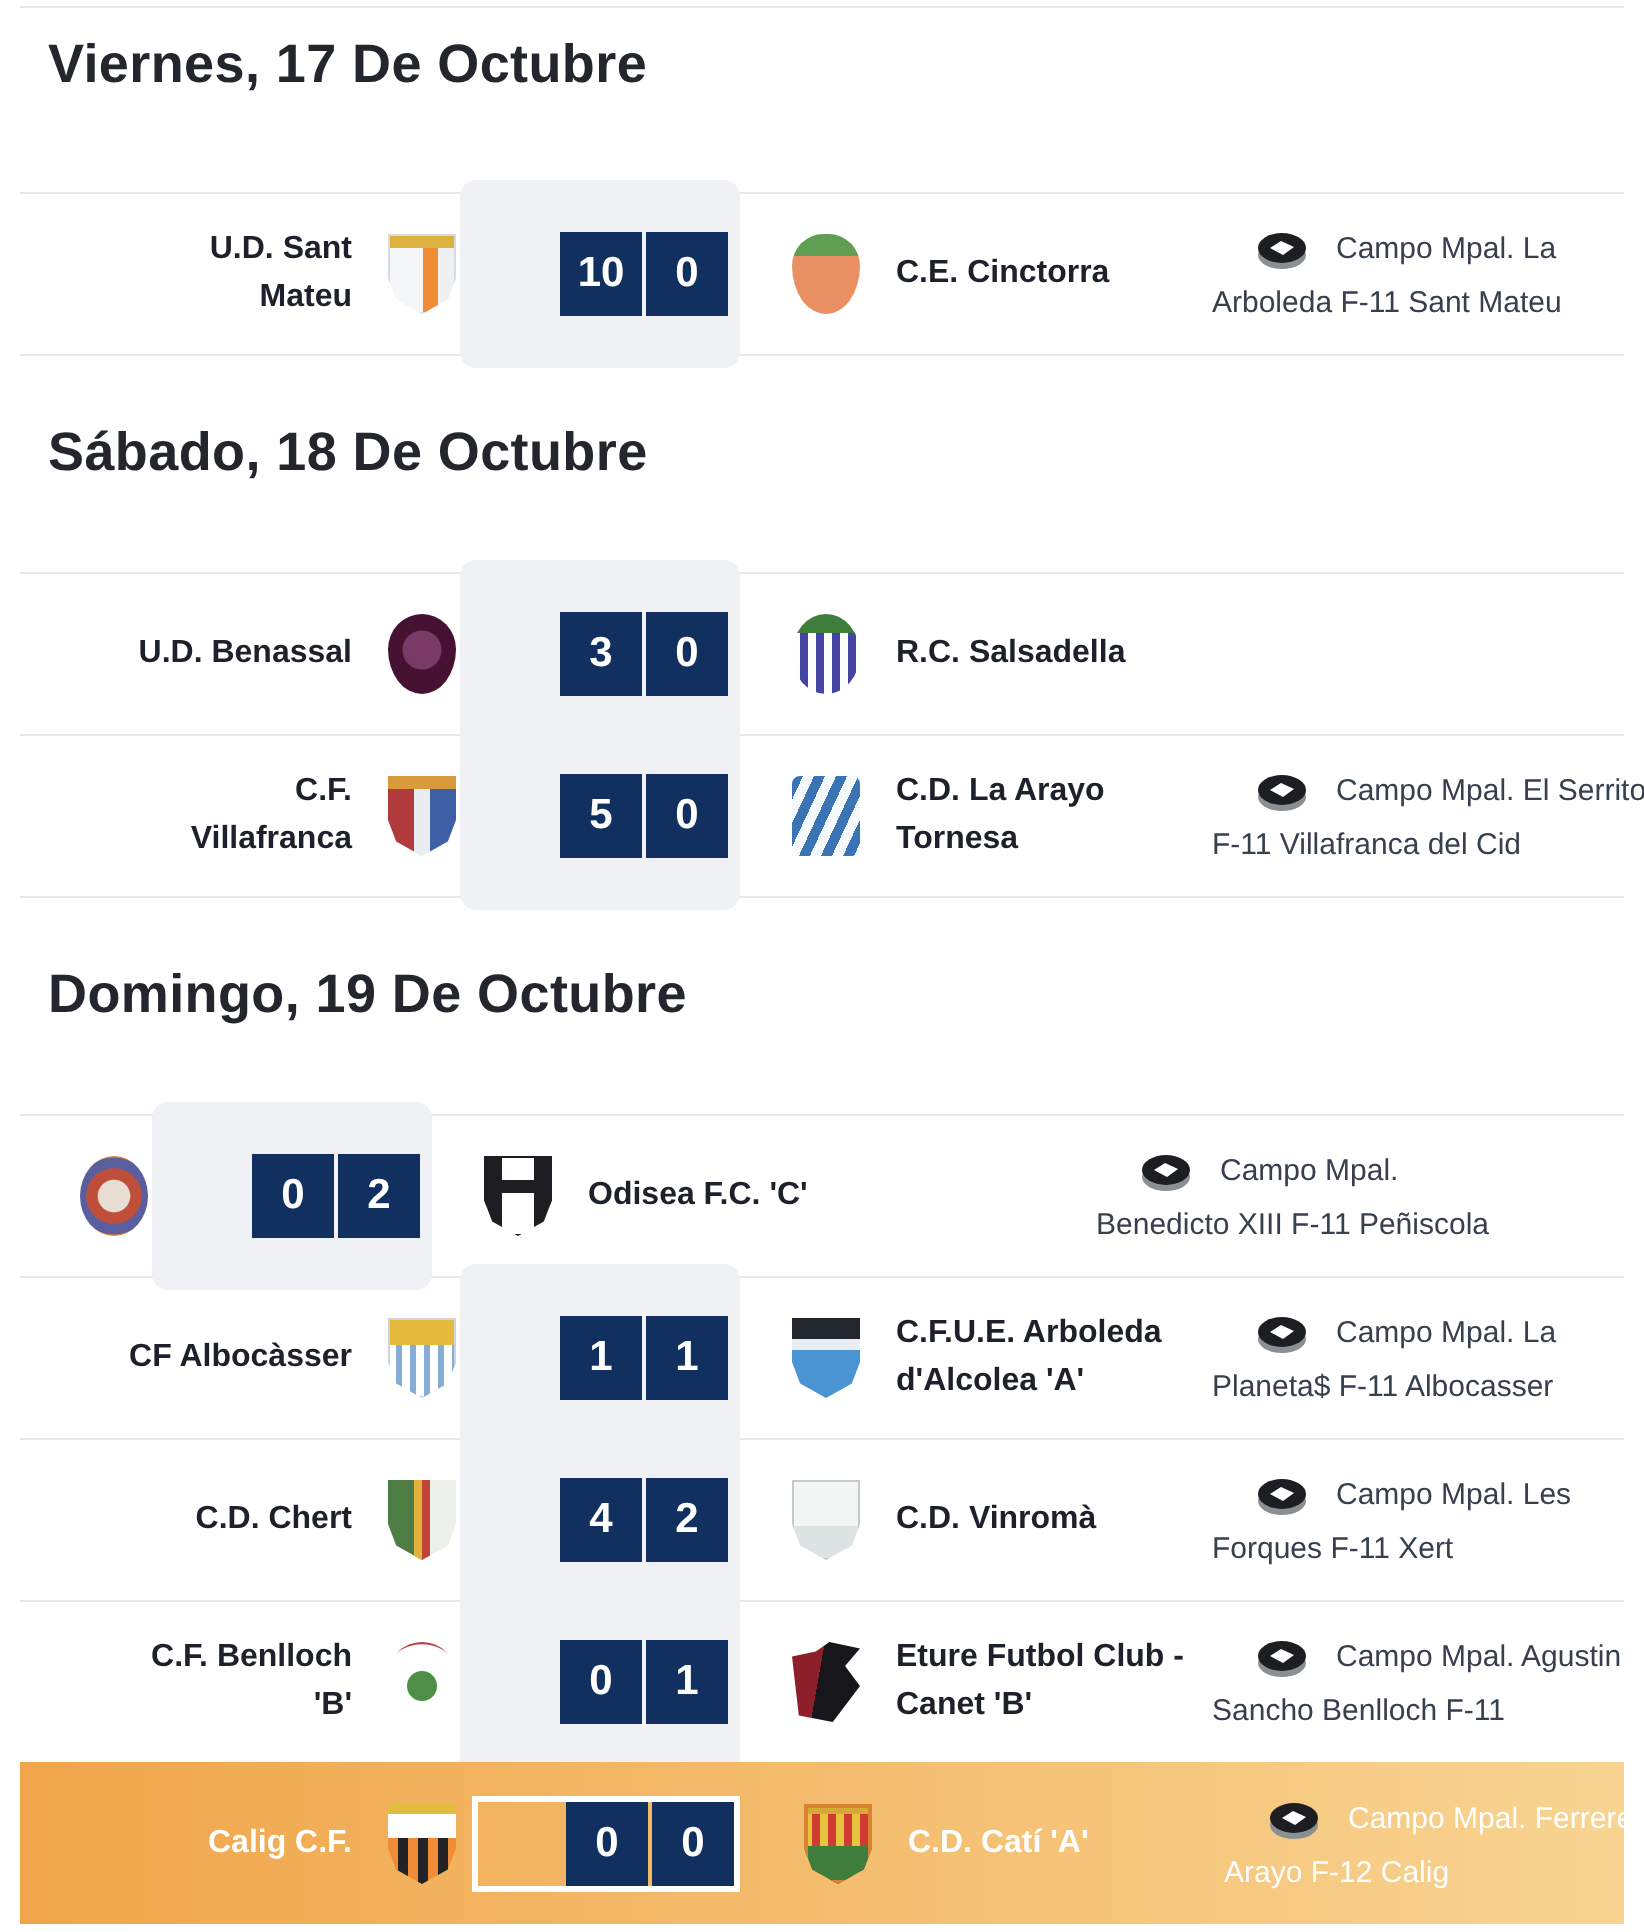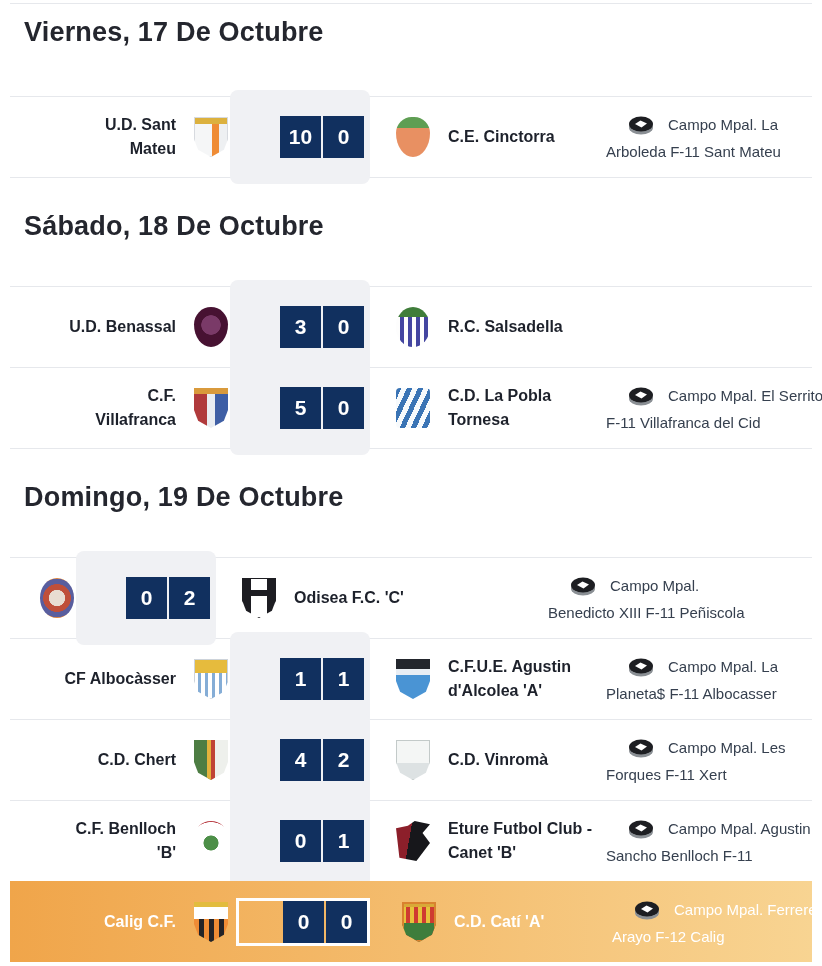--- a/index.html
+++ b/index.html
@@ -146,21 +146,21 @@
   </div>
 
   <div class="row">
     <div class="t-name home-name">C.F. Villafranca</div>
     <span class="crest home-crest" style="background:linear-gradient(180deg,#d99a3c 16%,rgba(0,0,0,0) 16%),linear-gradient(90deg,#b03a3c 38%,#e9edf2 38% 62%,#3f5fa5 62%);"></span>
     <div class="score">
       <span class="cell">5</span>
       <span class="cell">0</span>
     </div>
     <span class="crest away-crest" style="clip-path:none;border-radius:4px;background:repeating-linear-gradient(115deg,#3a74b5 0 5px,#f7fafc 5px 10px);"></span>
-    <div class="t-name away-name">C.D. La Pobla Tornesa</div>
+    <div class="t-name away-name">C.D. La Arayo Tornesa</div>
     <div class="venue">
       <span class="v-line1">
         <span class="v-icon">
           <svg width="30" height="22" viewBox="0 0 30 22" aria-hidden="true">
             <ellipse cx="15" cy="13.5" rx="12" ry="7" fill="#8a8f94"></ellipse>
             <ellipse cx="15" cy="10" rx="12" ry="7.5" fill="#1d1e22"></ellipse>
             <polygon points="9,10 14.5,6.5 21,9.5 15.5,13.5" fill="#ffffff"></polygon>
           </svg>
         </span>
         <span class="v-text1">Campo Mpal. El Serrito</span>
@@ -198,21 +198,21 @@
   </div>
 
   <div class="row">
     <div class="t-name home-name">CF Albocàsser</div>
     <span class="crest home-crest" style="background:linear-gradient(180deg,#e6bb3d 34%,rgba(0,0,0,0) 34%),repeating-linear-gradient(90deg,#ffffff 0 4px,#85add6 4px 7px);box-shadow:inset 0 0 0 1px #cdd3da;"></span>
     <div class="score">
       <span class="cell">1</span>
       <span class="cell">1</span>
     </div>
     <span class="crest away-crest" style="background:linear-gradient(180deg,#23262d 26%,#e9eef4 26% 40%,#4a94d4 40%);"></span>
-    <div class="t-name away-name">C.F.U.E. Agustin d'Alcolea 'A'</div>
+    <div class="t-name away-name">C.F.U.E. Arboleda d'Alcolea 'A'</div>
     <div class="venue">
       <span class="v-line1">
         <span class="v-icon">
           <svg width="30" height="22" viewBox="0 0 30 22" aria-hidden="true">
             <ellipse cx="15" cy="13.5" rx="12" ry="7" fill="#8a8f94"></ellipse>
             <ellipse cx="15" cy="10" rx="12" ry="7.5" fill="#1d1e22"></ellipse>
             <polygon points="9,10 14.5,6.5 21,9.5 15.5,13.5" fill="#ffffff"></polygon>
           </svg>
         </span>
         <span class="v-text1">Campo Mpal. La</span>

